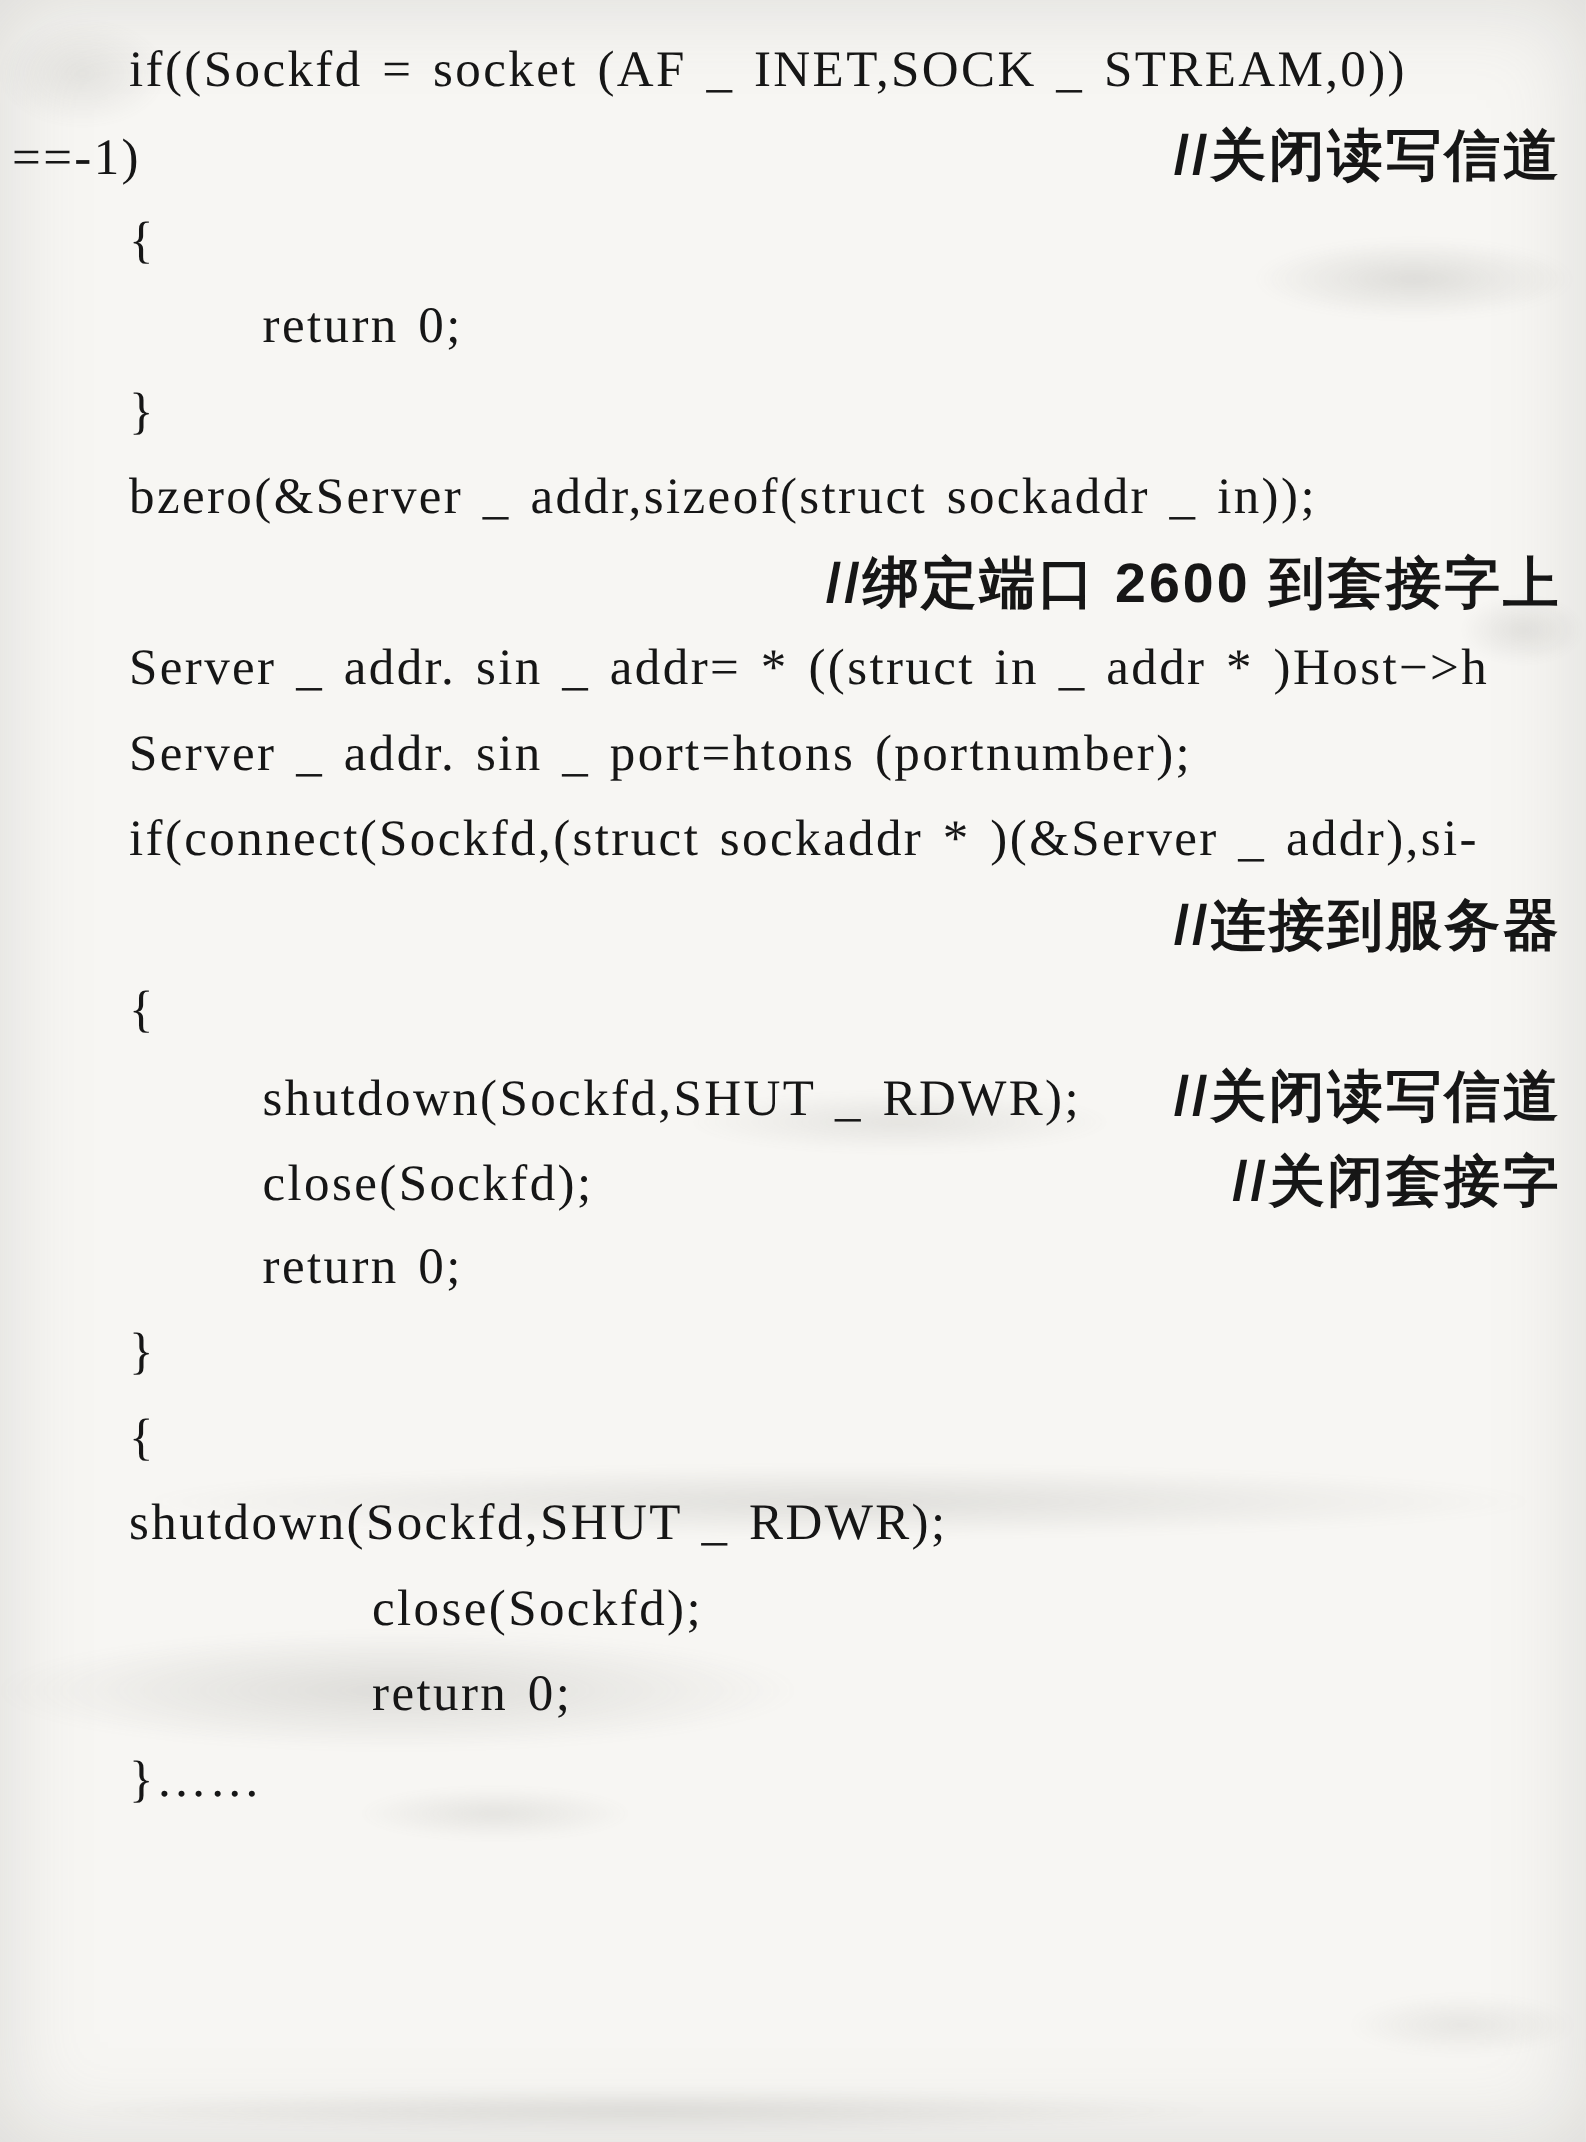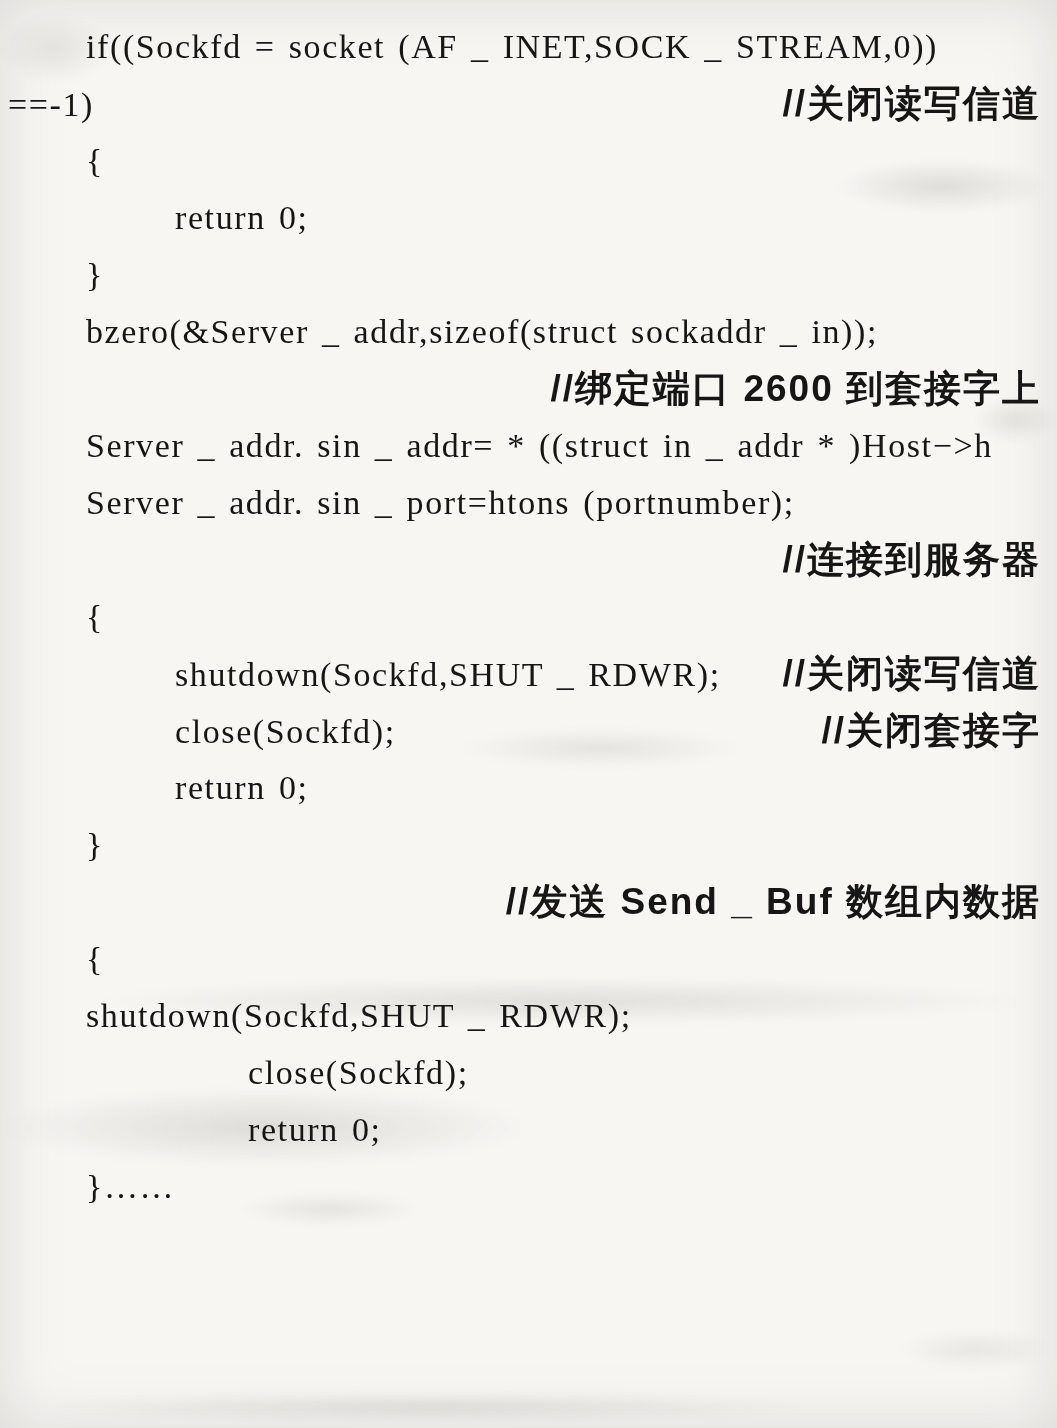--- a/index.html
+++ b/index.html
@@ -81,26 +81,26 @@
   <div class="listing" id="listing">
       <div class="line indent-1"><span class="code">if((Sockfd = socket (AF _ INET,SOCK _ STREAM,0))</span></div>
       <div class="line indent-0"><span class="code">==-1)</span><span class="comment">//关闭读写信道</span></div>
       <div class="line indent-1"><span class="code">{</span></div>
       <div class="line indent-2"><span class="code">return 0;</span></div>
       <div class="line indent-1"><span class="code">}</span></div>
       <div class="line indent-1"><span class="code">bzero(&amp;Server _ addr,sizeof(struct sockaddr _ in));</span></div>
       <div class="line indent-0"><span class="comment">//绑定端口 2600 到套接字上</span></div>
       <div class="line indent-1"><span class="code">Server _ addr. sin _ addr= * ((struct in _ addr * )Host−&gt;h</span></div>
       <div class="line indent-1"><span class="code">Server _ addr. sin _ port=htons (portnumber);</span></div>
+      <div class="line indent-1"><span class="code">if(connect(Sockfd,(struct sockaddr * )(&amp;Server _ addr),si-</span></div>
       <div class="line indent-0"><span class="comment">//连接到服务器</span></div>
       <div class="line indent-1"><span class="code">{</span></div>
       <div class="line indent-2"><span class="code">shutdown(Sockfd,SHUT _ RDWR);</span><span class="comment">//关闭读写信道</span></div>
       <div class="line indent-2"><span class="code">close(Sockfd);</span><span class="comment">//关闭套接字</span></div>
       <div class="line indent-2"><span class="code">return 0;</span></div>
       <div class="line indent-1"><span class="code">}</span></div>
-      <div class="line indent-0"><span class="comment">//发送 Send _ Buf 数组内数据</span></div>
       <div class="line indent-1"><span class="code">{</span></div>
       <div class="line indent-1"><span class="code">shutdown(Sockfd,SHUT _ RDWR);</span></div>
       <div class="line indent-3"><span class="code">close(Sockfd);</span></div>
       <div class="line indent-3"><span class="code">return 0;</span></div>
       <div class="line indent-1"><span class="code">}……</span></div>
     </div>
 </div>
 
 </body></html>

